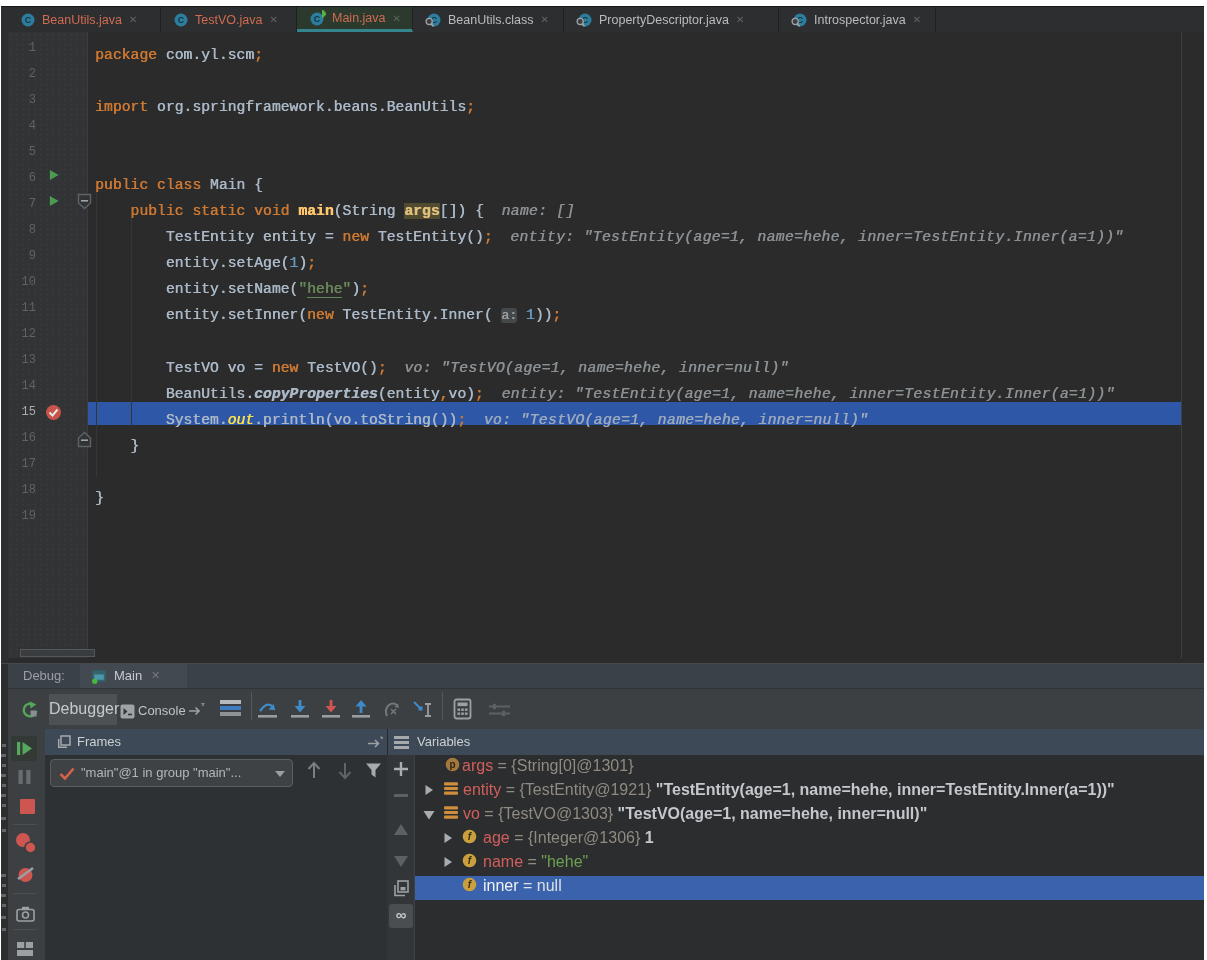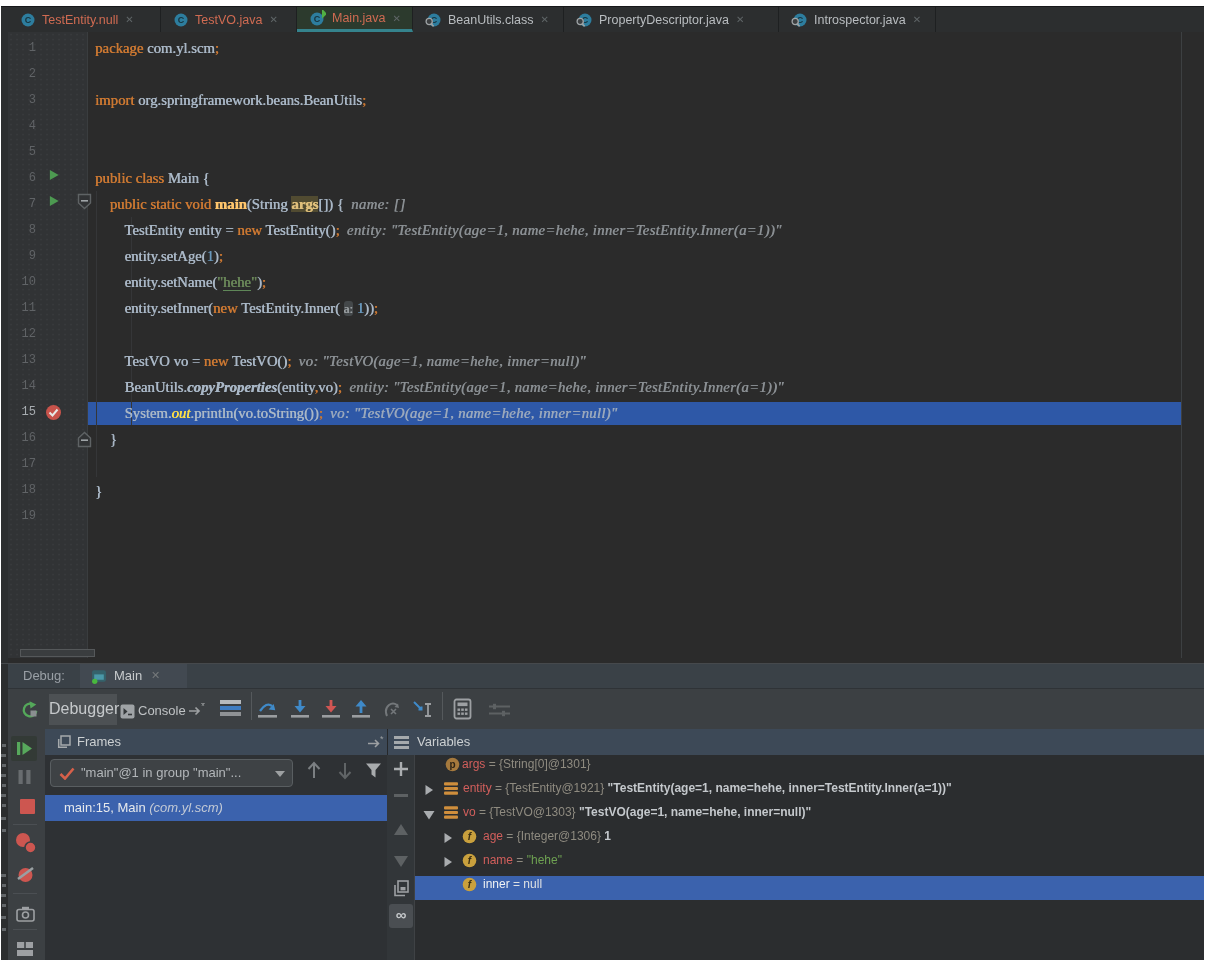--- a/index.html
+++ b/index.html
@@ -16,52 +16,52 @@
   .tab .tx{margin:0 7px 0 6px;}
   .tab .cl{color:#5f6567;font-size:10px;}
   .red{color:#d06b52;}
   
   #stripe{position:absolute;left:0;top:25px;width:7px;height:929px;background:#2c2e2f;}
   #gutter{position:absolute;left:7px;top:25px;width:80px;height:626px;background:#313335;
           border-right:1px solid #3a3d3f;
           background-image:radial-gradient(rgba(210,220,230,0.04) 1px,transparent 1.4px);background-size:6px 5px;}
   #lnums{position:absolute;left:7px;top:28px;width:28px;text-align:right;white-space:pre;
          font-family:"Liberation Mono",monospace;font-size:12px;line-height:26px;color:#606366;}
-  #code{position:absolute;left:94px;top:28px;font-family:Liberation Serif, serif;
+  #code{position:absolute;left:94px;top:35px;font-family:Liberation Mono, monospace;
         font-size:14.73px;line-height:26px;color:#a9b7c6;white-space:pre;
         text-shadow:0.5px 0 0;}
   .k{color:#cc7832;}
   .s{color:#6a8759;}
   .nm{color:#6897bb;}
   .h{color:#8a8f93;font-style:italic;letter-spacing:0.32px;}
   .hb{color:#9aa8bc;font-style:italic;letter-spacing:0.32px;}
   .fl{color:#fde047;font-style:italic;}
   .m{color:#ffc66d;font-weight:bold;}
   .ital{font-style:italic;}
   #execline{position:absolute;left:87px;top:395px;width:1093px;height:23px;background:#2e58a7;}
   .guide{position:absolute;width:1px;background:#353638;}
   
   .hdrtext{font-size:13px;color:#ccd0d2;}
   .row{position:absolute;left:0;width:817px;height:24px;}
   .vic{position:absolute;top:1px;}
-  .vtx{position:absolute;top:0.5px;font-size:12px;white-space:pre;}
+  .vtx{position:absolute;top:0.5px;font-size:16px;white-space:pre;}
   .vn{color:#d25f5c;}
   .vg{color:#8f8b80;}
   .vs{color:#c4c8cc;font-weight:bold;}
 </style>
 </head>
 <body>
 <div id="ide">
   <div id="tabbar">
     <div class="tab" style="left:7px;width:153px;">
       <svg class="ci" width="16" height="16" viewBox="0 0 16 16" style="margin-left:12px;">
           <circle cx="8" cy="8" r="6.5" fill="#2d7d9e"></circle>
           <text x="8" y="11.4" font-size="9" font-weight="bold" fill="#16323c" text-anchor="middle" font-family="Liberation Sans">C</text>
         </svg>
-      <span class="tx red">TestEntity.null</span>
+      <span class="tx red">BeanUtils.java</span>
         <span class="cl">✕</span>
     </div>
     <div class="tab" style="left:160px;width:136px;">
       <svg class="ci" width="16" height="16" viewBox="0 0 16 16" style="margin-left:12px;">
           <circle cx="8" cy="8" r="6.5" fill="#2d7d9e"></circle>
           <text x="8" y="11.4" font-size="9" font-weight="bold" fill="#16323c" text-anchor="middle" font-family="Liberation Sans">C</text>
         </svg>
       <span class="tx red">TestVO.java</span>
         <span class="cl">✕</span>
     </div>
@@ -330,23 +330,20 @@
     </div>
     <svg class="abs" style="left:261px;top:6px;" width="16" height="19" viewBox="0 0 16 19">
         <path d="M8 2 V17 M2.5 8 L8 2 L13.5 8" stroke="#7b7f82" stroke-width="2" fill="none"></path>
       </svg>
     <svg class="abs" style="left:292px;top:6px;" width="16" height="19" viewBox="0 0 16 19">
         <path d="M8 2 V17 M2.5 11 L8 17 L13.5 11" stroke="#606466" stroke-width="2" fill="none"></path>
       </svg>
     <svg class="abs" style="left:320px;top:7px;" width="17" height="17" viewBox="0 0 17 17">
         <path d="M1 1.5 H16 L10.5 8 V15.5 L6.5 12.5 V8 Z" fill="#a8abad"></path>
       </svg>
-    <div class="abs" style="left:0;top:40px;width:342px;height:26px;background:#3b62ad;">
-      <span class="abs" style="left:19px;top:5px;font-size:13px;color:#e6e9ec;">main:15, Main <span style="font-style:italic;color:#c3cad6;">(com.yl.scm)</span></span>
-    </div>
   </div>
   <div id="vars" class="abs" style="left:386px;top:748px;width:817px;height:206px;background:#2b2d2f;">
     <div class="abs" style="left:0;top:0;width:28px;height:206px;background:#323639;border-right:1px solid #3f4245;"></div>
     <svg class="abs" style="left:6px;top:6px;" width="16" height="16" viewBox="0 0 16 16">
         <path d="M8 1 V15 M1 8 H15" stroke="#abaeb1" stroke-width="2.4"></path>
       </svg>
     <div class="abs" style="left:7px;top:39px;width:14px;height:2.6px;background:#5d6163;"></div>
     <svg class="abs" style="left:7px;top:69px;" width="14" height="11" viewBox="0 0 14 11">
         <path d="M7 0 L14 11 L0 11 Z" fill="#5d6163"></path>
       </svg>

